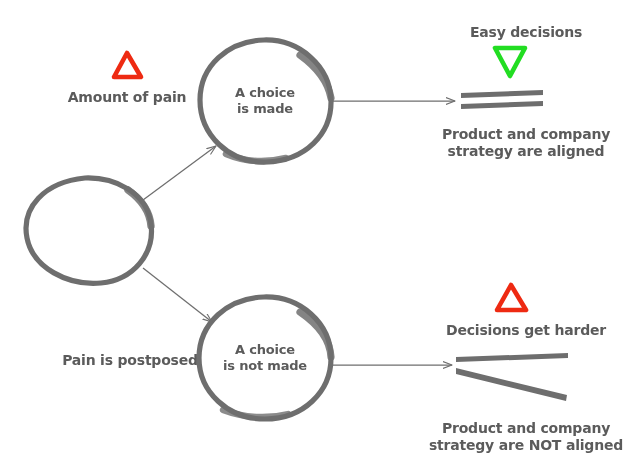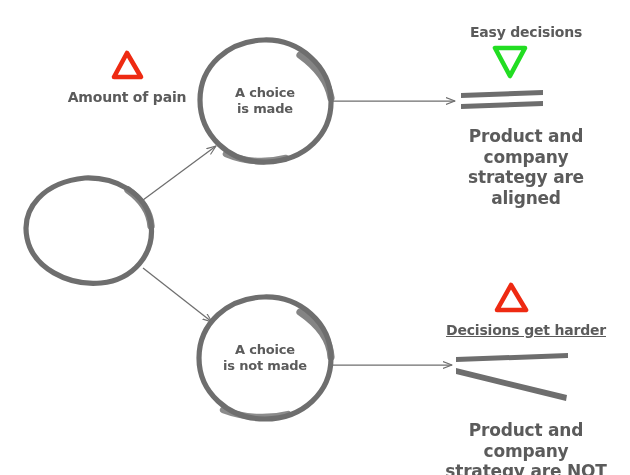--- a/index.html
+++ b/index.html
@@ -36,31 +36,31 @@
     font-weight: bold;
     text-align: center;
     line-height: 1.22;
     letter-spacing: -0.2px;
     white-space: pre-line;
     user-select: none;
   }
   .node-label { font-size: 13px; text-align: center; }
   .edge-label { font-size: 14px; }
   .annotation-label { font-size: 14px; }
-  .outcome-label { font-size: 17px; }
+  .outcome-label { font-size: 14px; }
 
   .lbl-choice-needs  { left: 15px;  top: 212px; width: 130px; }
   .lbl-choice-made   { left: 206px; top: 85px;  width: 118px; }
   .lbl-choice-not    { left: 206px; top: 342px; width: 118px; }
 
   .lbl-amount-pain   { left: 66px;  top: 89px;  width: 122px; }
   .lbl-pain-postpos  { left: 60px;  top: 352px; width: 140px; }
 
   .lbl-easy-dec      { left: 458px; top: 24px;  width: 136px; }
-  .lbl-dec-harder    { left: 440px; top: 322px; width: 172px; text-decoration: underline; }
+  .lbl-dec-harder    { left: 440px; top: 322px; width: 172px; }
 
   .lbl-aligned       { left: 432px; top: 126px; width: 188px; }
   .lbl-not-aligned   { left: 428px; top: 420px; width: 196px; }
 </style>
 </head>
 <body>
 
 <div id="diagram-root">
 
   <svg id="diagram-svg" viewBox="0 0 630 475">
@@ -132,20 +132,21 @@
 
 
   <div class="node-label lbl-choice-made">A choice
 is made</div>
 
   <div class="node-label lbl-choice-not">A choice
 is not made</div>
 
   <div class="edge-label lbl-amount-pain">Amount of pain</div>
 
+  <div class="edge-label lbl-pain-postpos">Pain is postposed</div>
 
   <div class="annotation-label lbl-easy-dec">Easy decisions</div>
 
   <div class="annotation-label lbl-dec-harder">Decisions get harder</div>
 
   <div class="outcome-label lbl-aligned">Product and company
 strategy are aligned</div>
 
   <div class="outcome-label lbl-not-aligned">Product and company
 strategy are NOT aligned</div>

